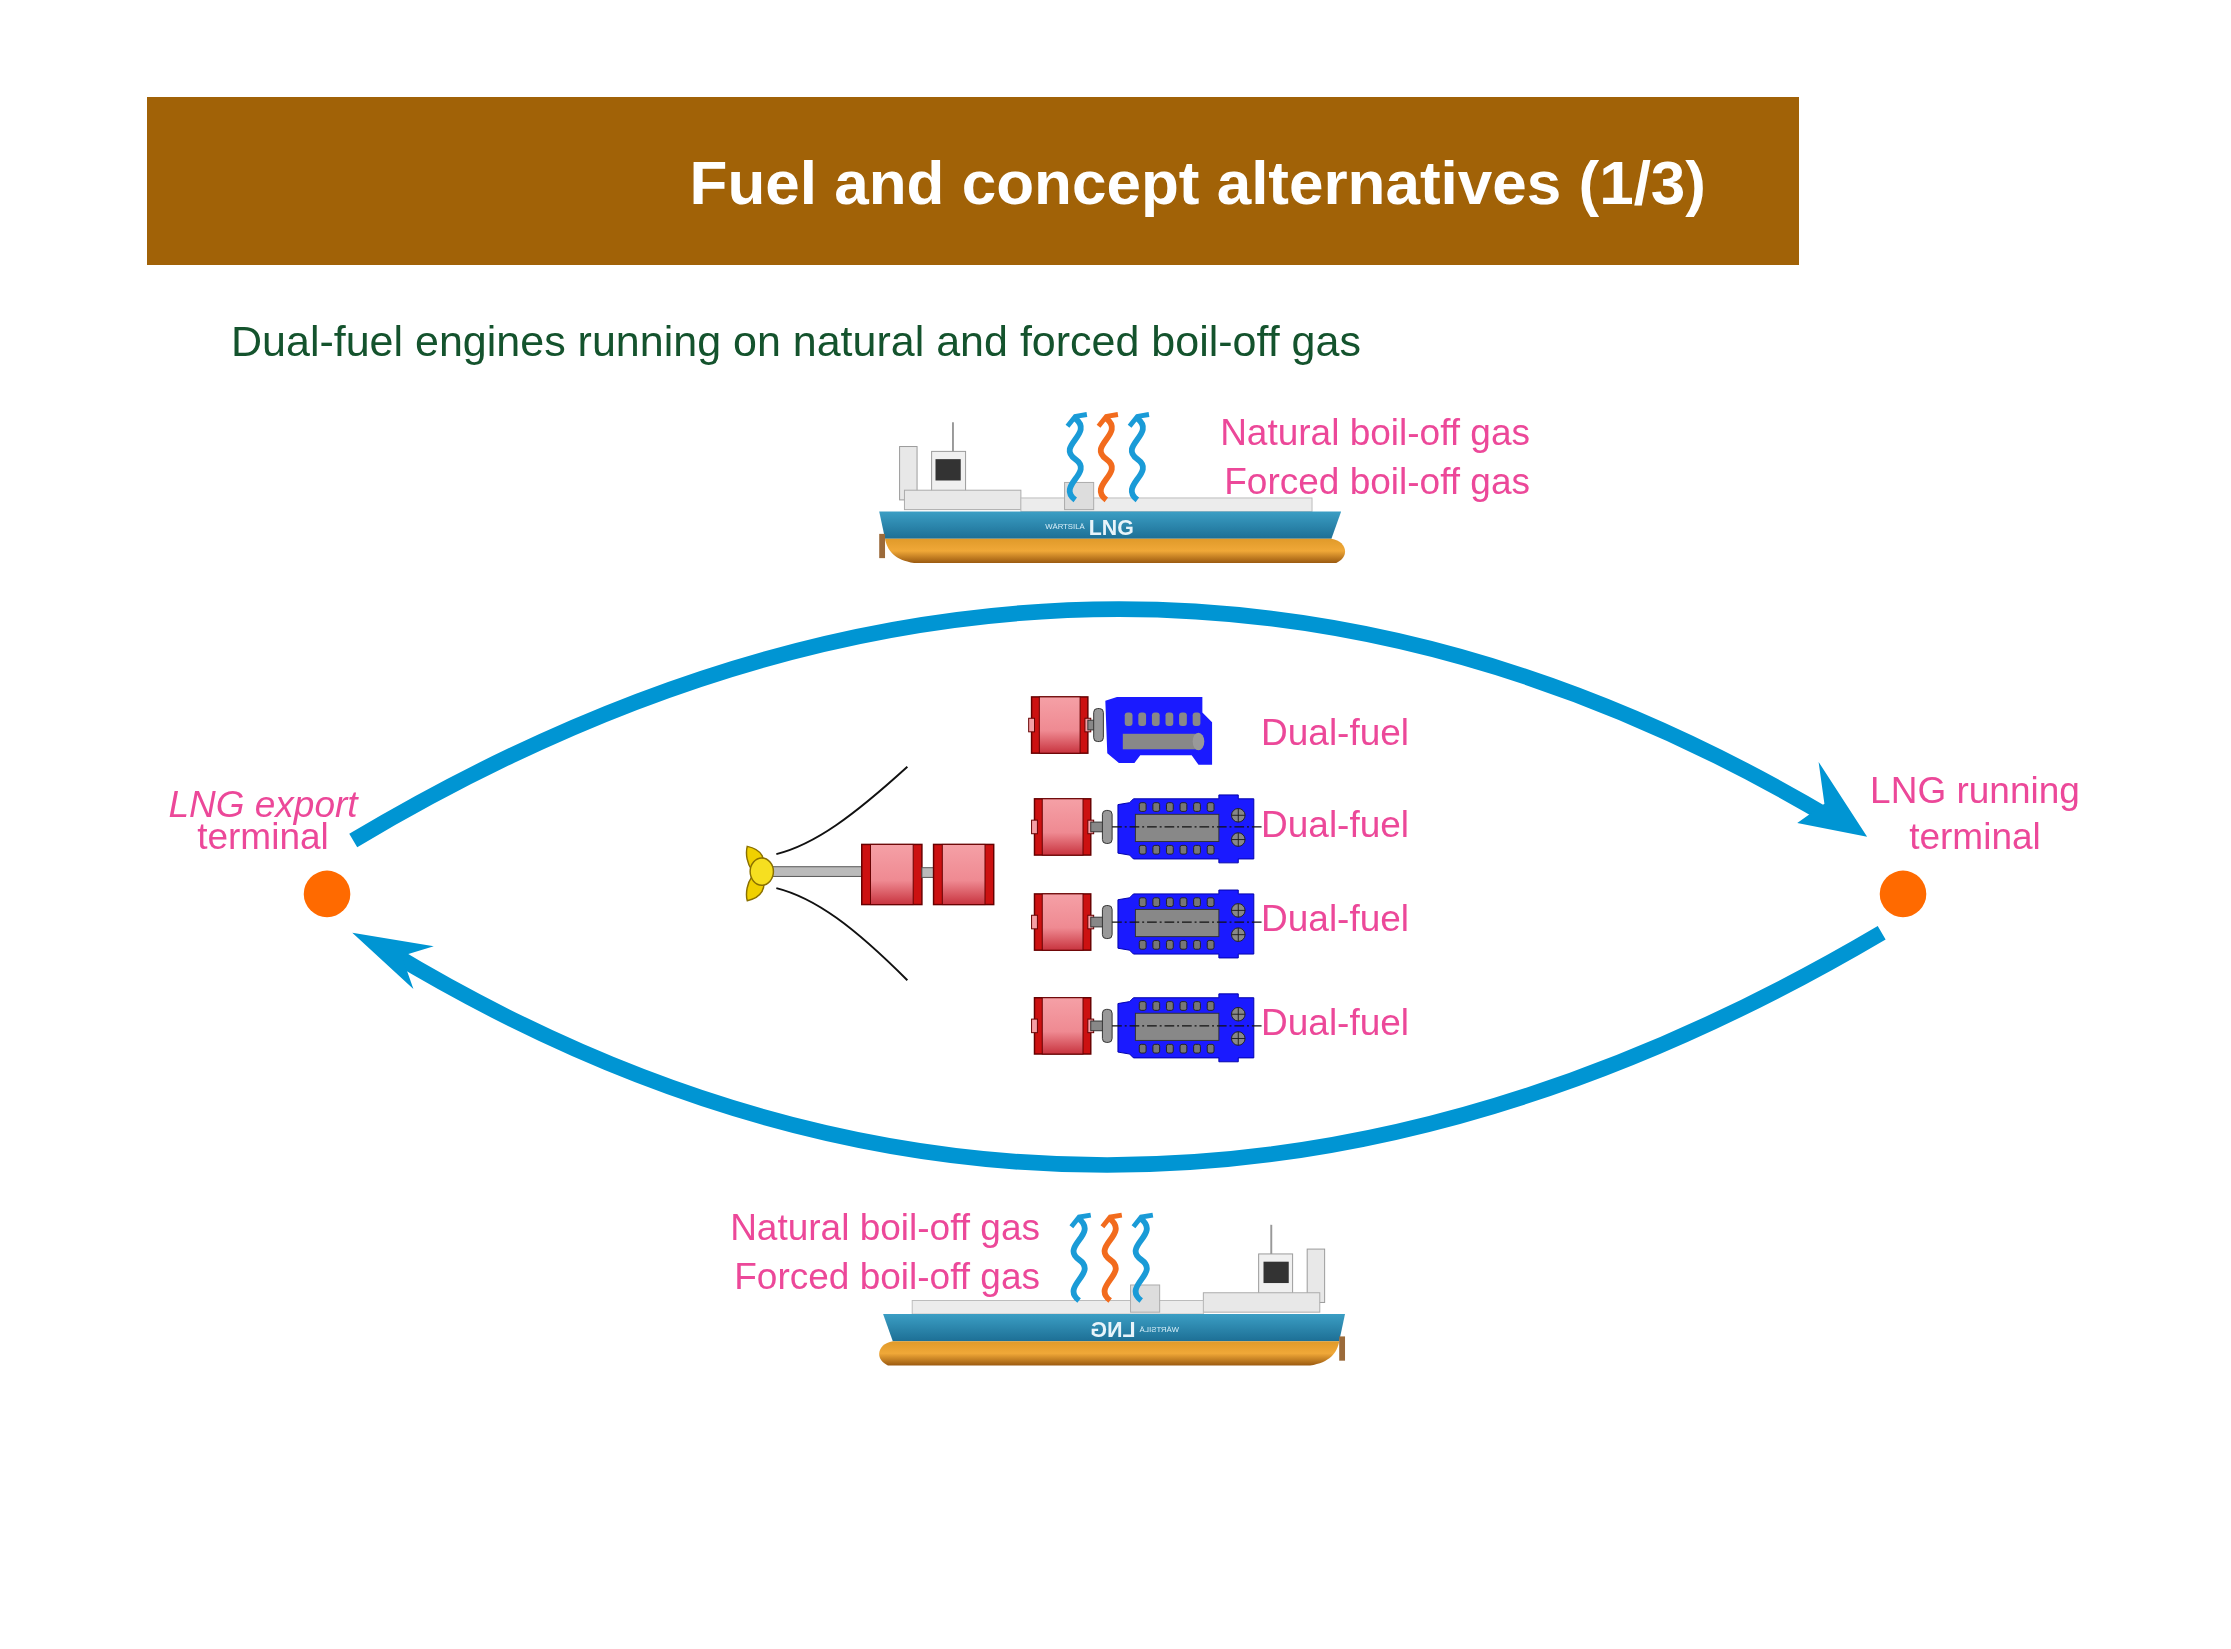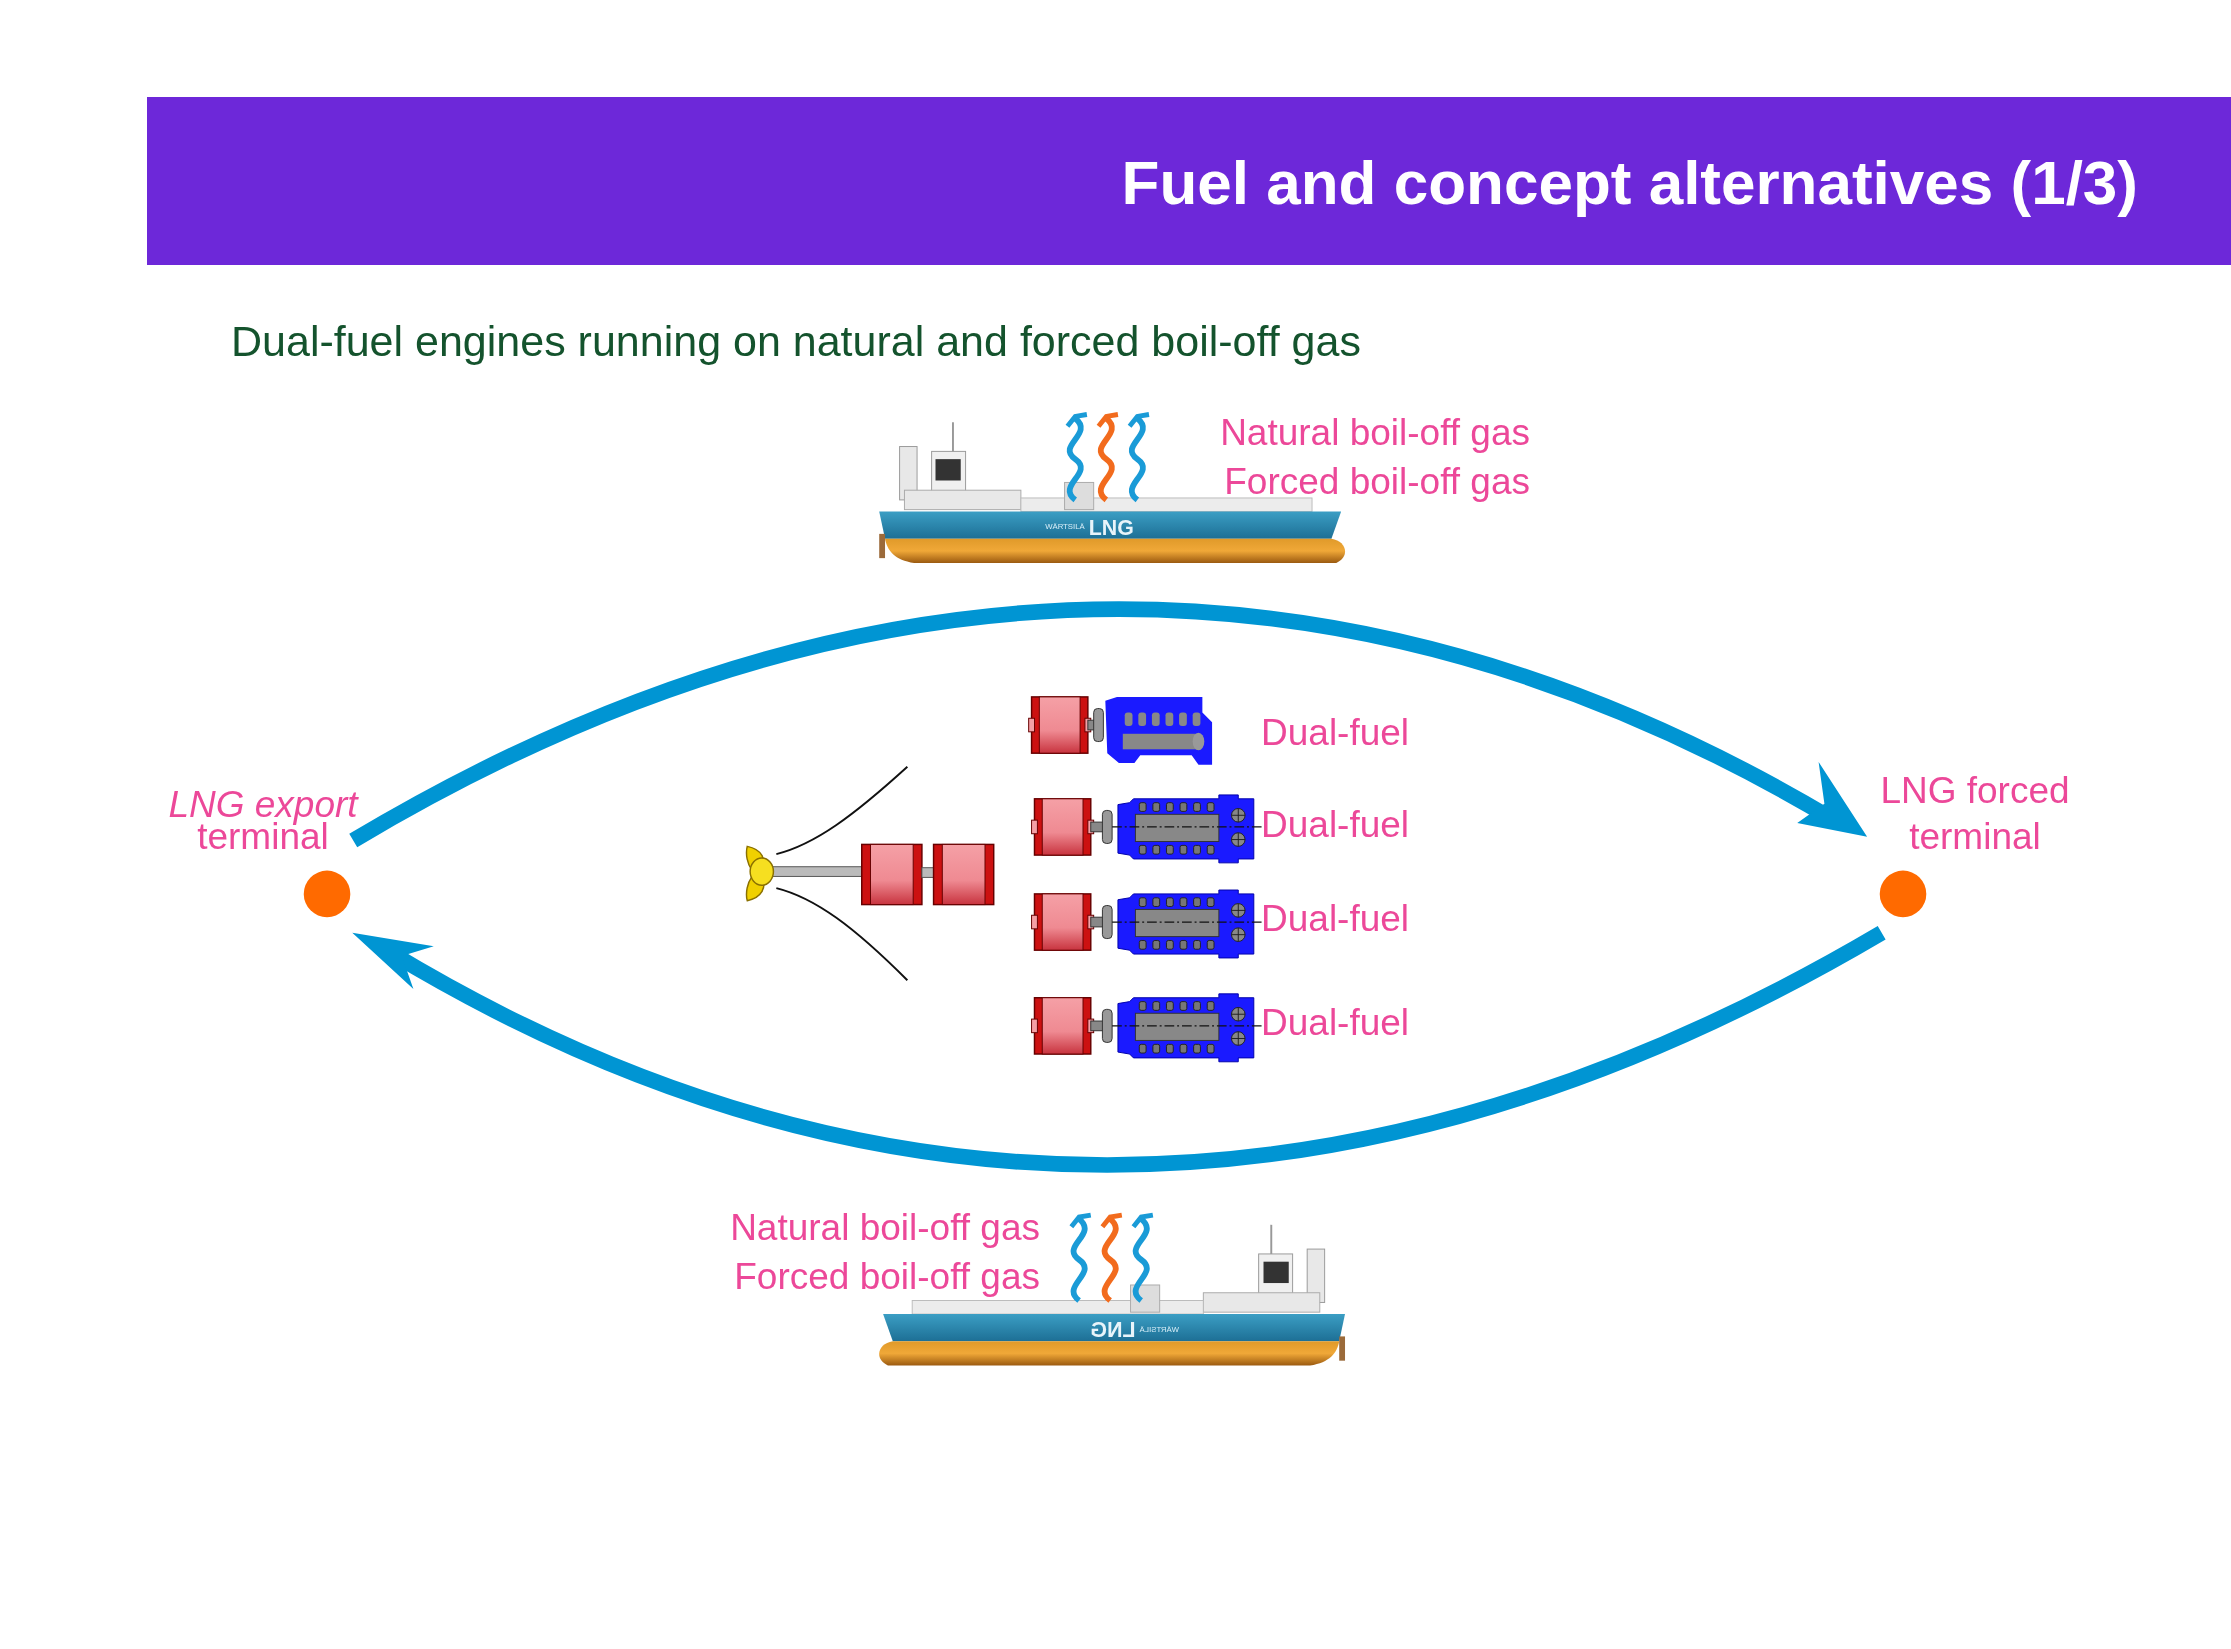--- a/index.html
+++ b/index.html
@@ -1,17 +1,17 @@
 <!DOCTYPE html>
 <html><head>
 <meta charset="utf-8">
 <style>
   html, body { margin:0; padding:0; background:#ffffff; }
   body { width:2232px; height:1650px; position:relative; overflow:hidden; font-family:"Liberation Sans", sans-serif; }
-  .banner { position:absolute; left:147px; top:97px; width:2084px; height:168px; background:#6d28d9; }
+  .banner { position:absolute; left:147px; top:97px; width:1652px; height:168px; background:#a16207; }
   .title { position:absolute; right:93px; top:47px; color:#ffffff; font-weight:bold; font-size:62px; line-height:78px; white-space:nowrap; }
   .subtitle { position:absolute; left:231px; top:315px; color:#14532d; font-size:43px; line-height:52px; white-space:nowrap; }
   .lbl { position:absolute; color:#ec4899; font-size:37px; line-height:47px; white-space:nowrap; }
   .center { text-align:center; }
   .right { text-align:right; }
   svg.diagram { position:absolute; left:0; top:0; }
 </style>
 </head>
 <body>
 
@@ -169,20 +169,20 @@
 
 <div class="lbl right" style="left:1126px; top:409px; width:404px;">Natural boil-off gas</div>
 <div class="lbl right" style="left:1126px; top:458px; width:404px;">Forced boil-off gas</div>
 
 <div class="lbl right" style="left:631px; top:1204px; width:409px;">Natural boil-off gas</div>
 <div class="lbl right" style="left:631px; top:1253px; width:409px;">Forced boil-off gas</div>
 
 <div class="lbl center" style="left:127px; top:781px; width:272px;font-style:italic;">LNG export</div>
 <div class="lbl center" style="left:127px; top:813px; width:272px;">terminal</div>
 
-<div class="lbl center" style="left:1839px; top:767px; width:272px;">LNG forced</div>
+<div class="lbl center" style="left:1839px; top:767px; width:272px;">LNG running</div>
 <div class="lbl center" style="left:1839px; top:813px; width:272px;">terminal</div>
 
 <div class="lbl" style="left:1261px; top:709px;">Dual-fuel</div>
 <div class="lbl" style="left:1261px; top:801px;">Dual-fuel</div>
 <div class="lbl" style="left:1261px; top:895px;">Dual-fuel</div>
 <div class="lbl" style="left:1261px; top:999px;">Dual-fuel</div>
 
 
 </body></html>

